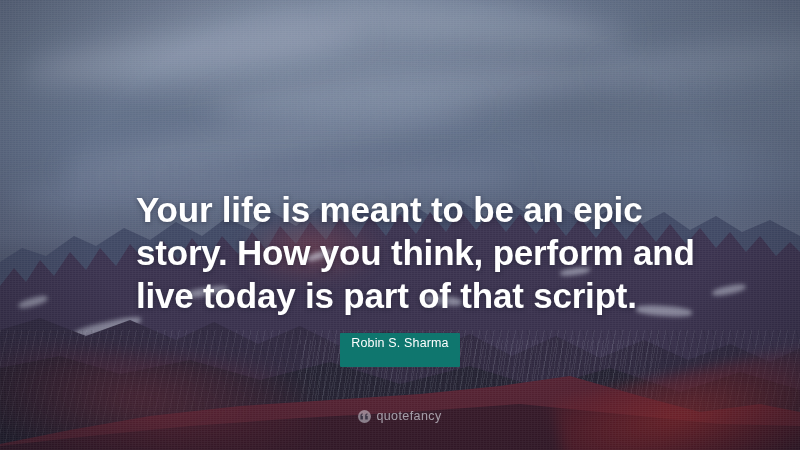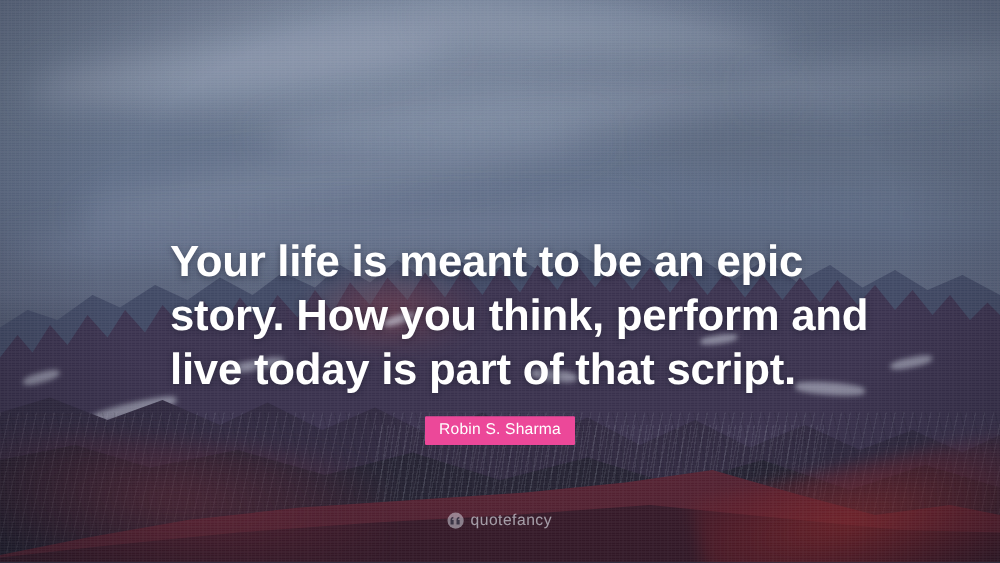--- a/index.html
+++ b/index.html
@@ -167,27 +167,27 @@
 
   .author-wrap {
     position: absolute;
     left: 0;
     top: 287px;
     width: 800px;
     text-align: center;
   }
   .author {
     display: inline-block;
-    background: #ec4899;
+    background: #0f766e;
     color: #ffffff;
     font-family: "Liberation Sans", sans-serif;
     font-size: 12.5px;
     font-weight: normal;
     letter-spacing: 0.15px;
-    padding: 4px 11px 6px 11px;
+    padding: 4px 11px 17px 11px;
     border-radius: 1px;
     line-height: 13px;
   }
 
   .watermark {
     position: absolute;
     left: 0;
     top: 364px;
     width: 800px;
     display: flex;

